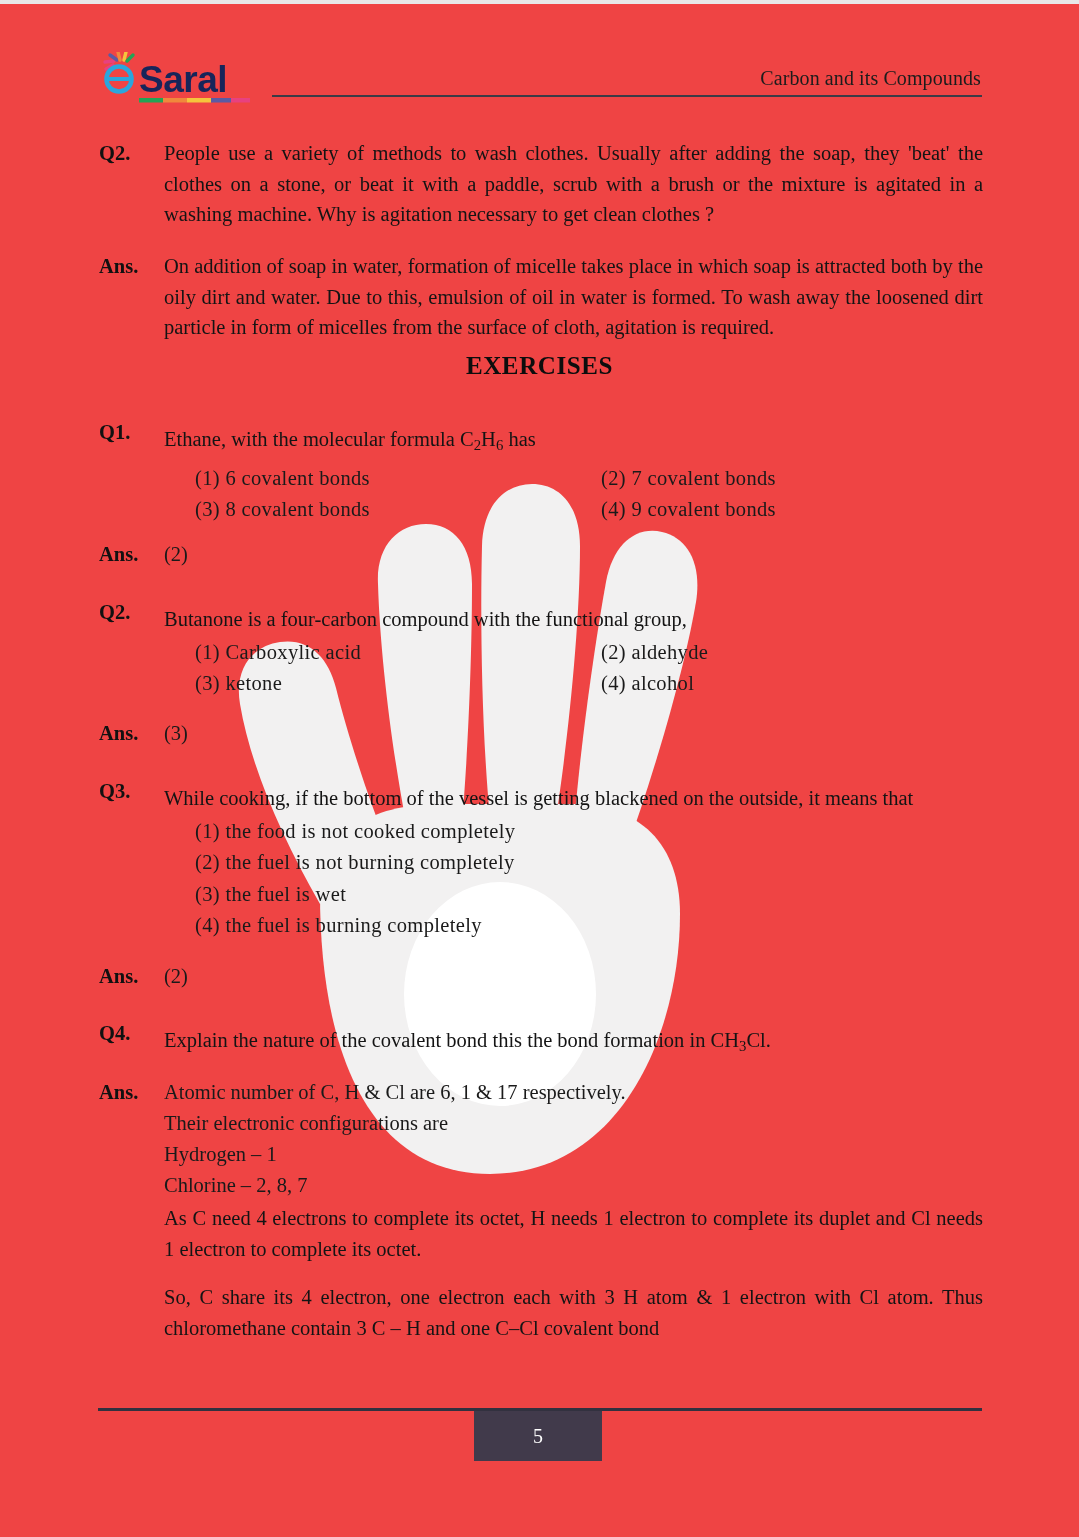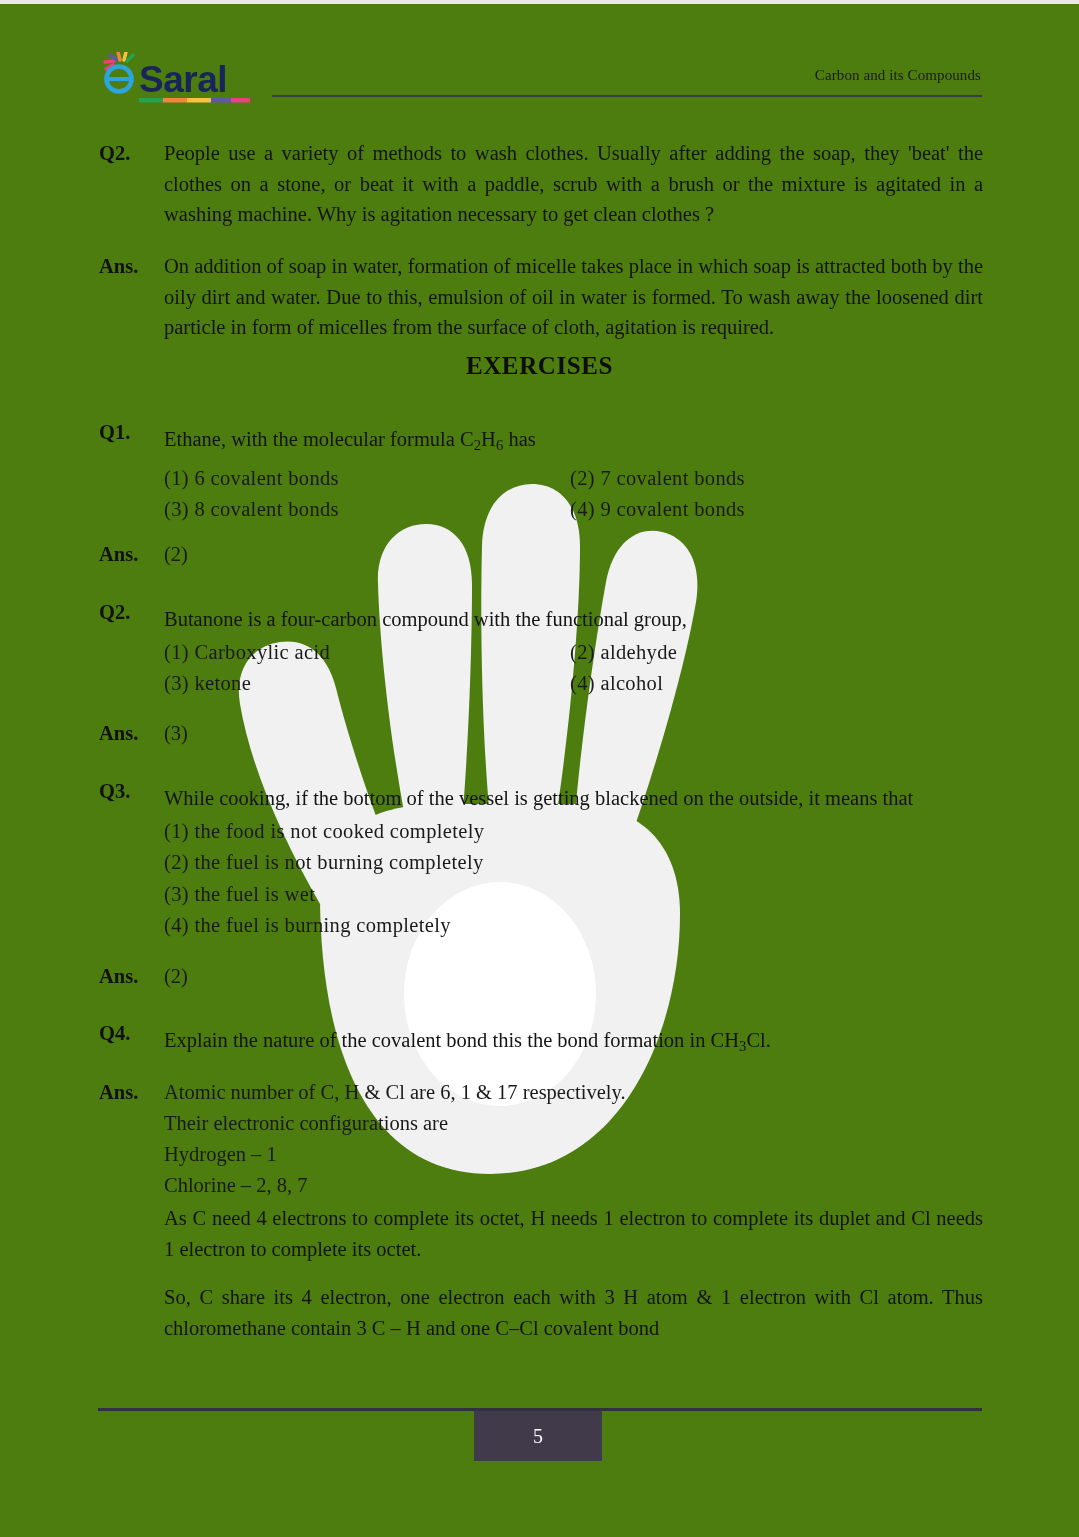--- a/index.html
+++ b/index.html
@@ -13,21 +13,21 @@
     font-family: "Liberation Serif", "DejaVu Serif", serif;
     color: #1a1a1a;
     position: relative;
     overflow: hidden;
   }
   .page {
     position: absolute;
     left: 0; top: 0;
     width: 1079px;
     height: 1537px;
-    background: #4d7c0f;
+    background: #ef4444;
     box-sizing: border-box;
     border-top: 4px solid #e8e8e8;
     overflow: hidden;
   }
 
   
   .watermark {
     position: absolute;
     left: 170px;
     top: 470px;
@@ -53,21 +53,21 @@
     top: 48px;
     width: 152px;
     height: 56px;
   }
   .logo svg { display: block; }
 
   .header-title {
     position: absolute;
     right: 98px;
     top: 63px;
-    font-size: 15px;
+    font-size: 20px;
     letter-spacing: 0.1px;
     color: #1c1c1c;
     white-space: nowrap;
   }
   .header-rule {
     position: absolute;
     left: 272px;
     top: 91px;
     width: 710px;
     height: 2px;
@@ -112,20 +112,21 @@
   .qbody.nojustify { text-align: left; margin-top: 7px; }
 
   .opts {
     margin-top: 2px;
     position: relative;
   }
   .opt-line {
     display: flex;
     line-height: 31.5px;
     font-size: 20.5px;
+    margin-left: 31px;
   }
   .opt-cell {
     width: 406px;
     flex: 0 0 406px;
     letter-spacing: 0.35px;
   }
   .opt-stack .opt-line {
     display: block;
   }
   .opt-stack .opt-cell {

